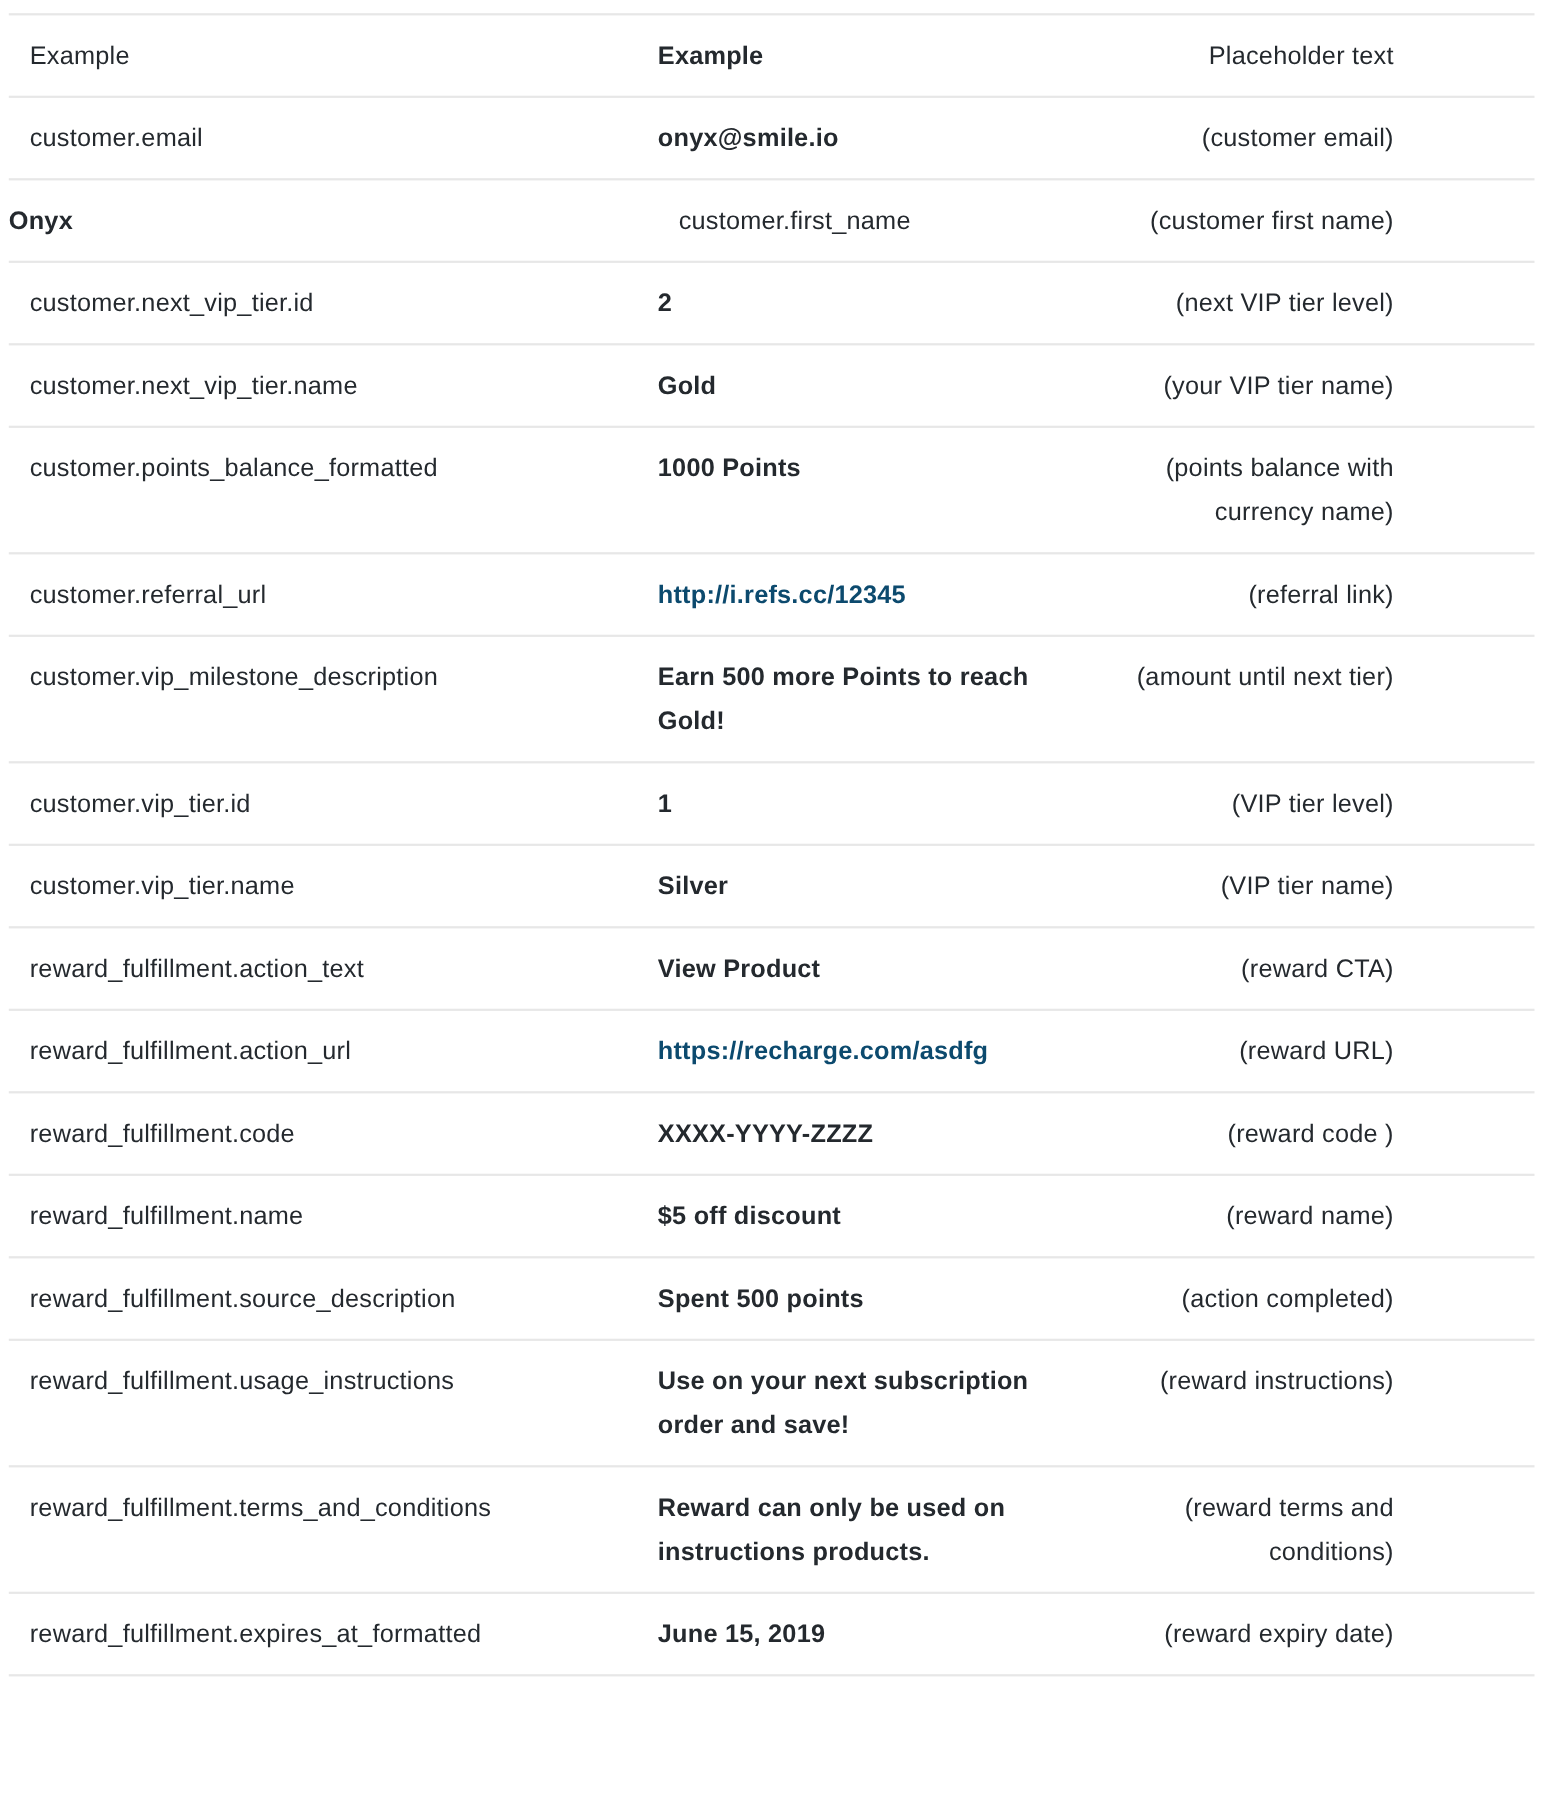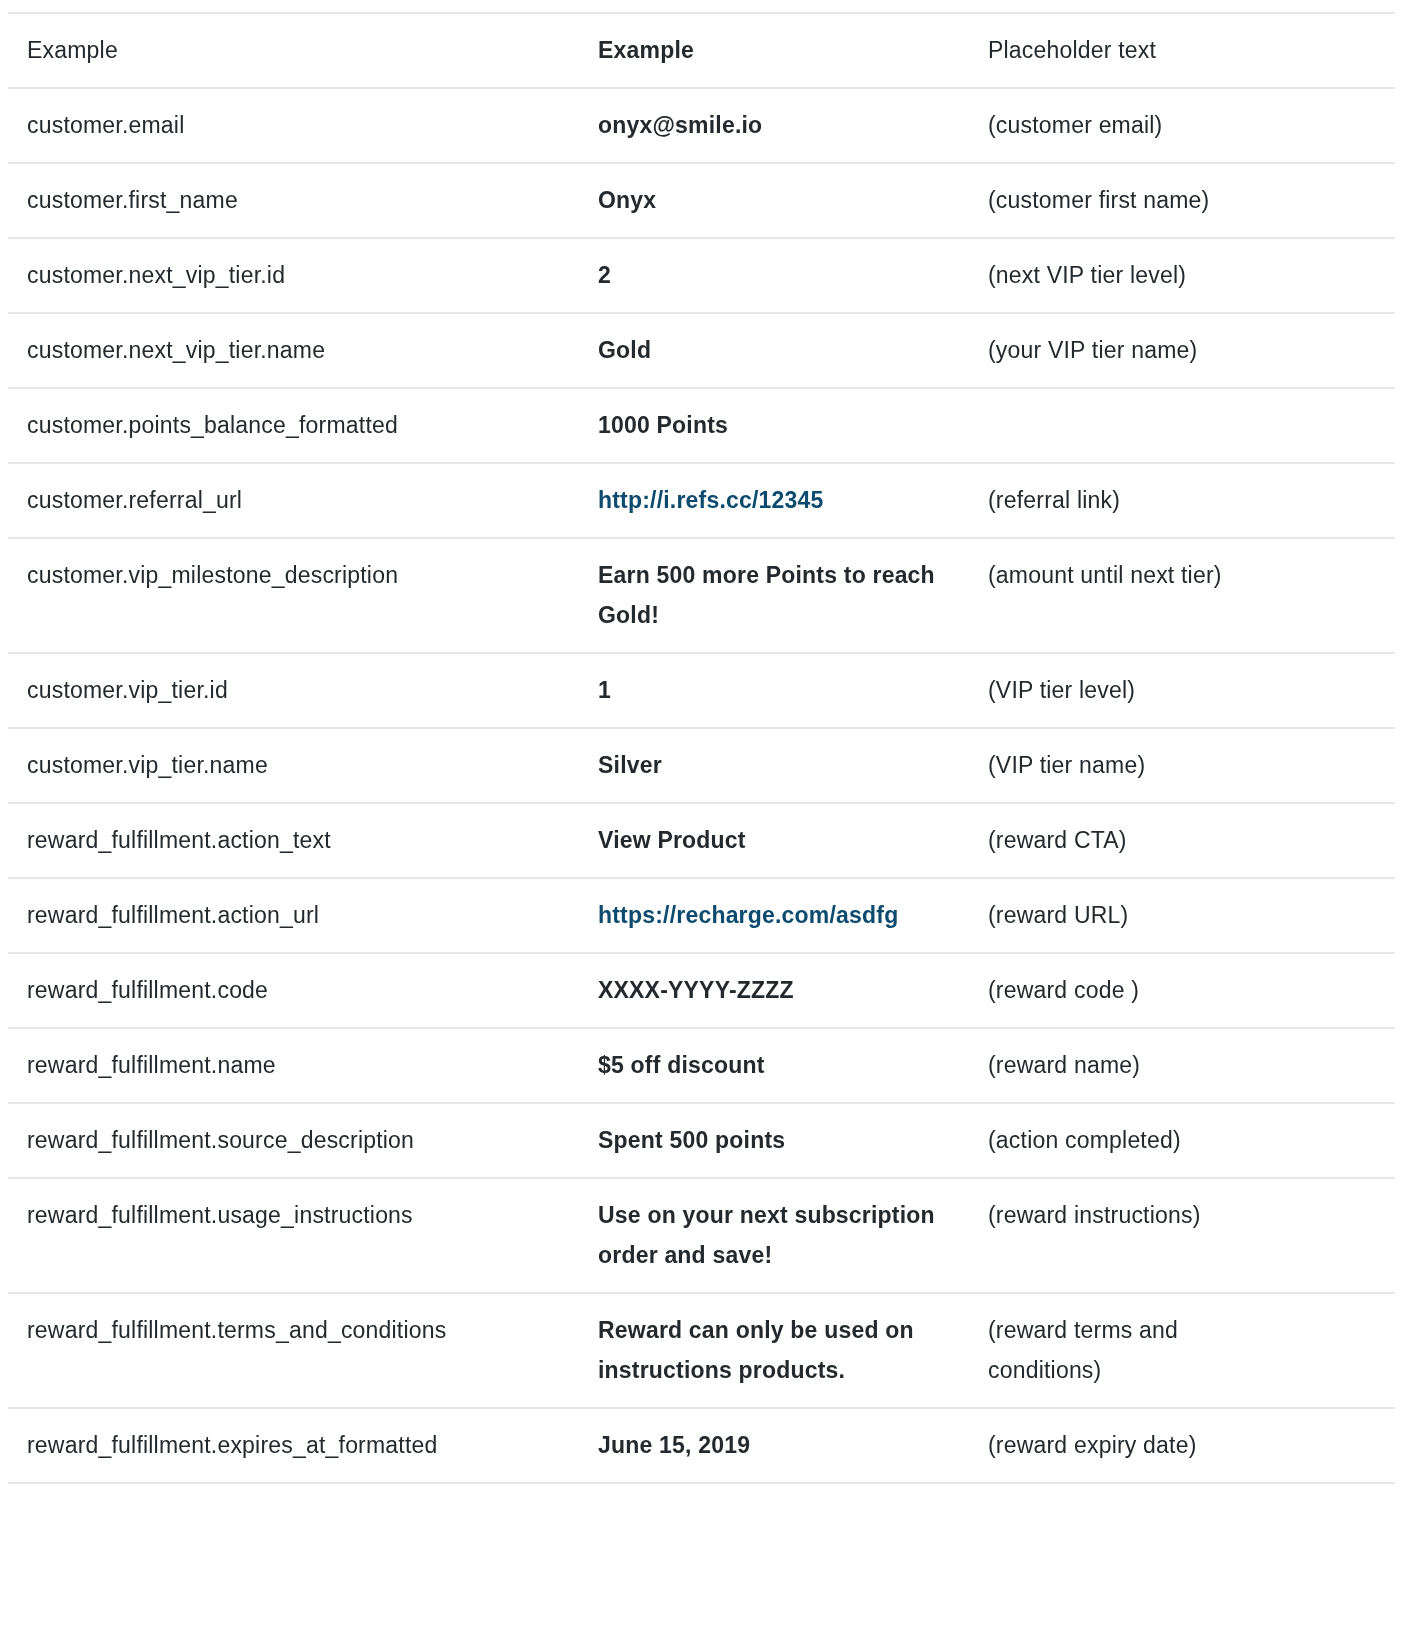--- a/index.html
+++ b/index.html
@@ -26,21 +26,21 @@
     align-items: start;
   }
   .cell {
     font-size: 23px;
     line-height: 40px;
     letter-spacing: 0.2px;
     word-wrap: break-word;
   }
   .c1 { padding-left: 19px; padding-right: 40px; }
   .c2 { padding-right: 30px; font-weight: bold; }
-  .c3 { padding-right: 128px; }
+  .c3 { padding-right: 128px; text-align: right; }
   .header-row .cell { color: #24292e; }
   a.link {
     color: #0c4a6e;
     text-decoration: none;
     cursor: pointer;
   }
 </style>
 </head>
 <body>
 
@@ -50,37 +50,38 @@
     <div class="cell c2">Example</div>
     <div class="cell c3">Placeholder text</div>
   </div>
   <div id="rows">
       <div class="row">
         <div class="cell c1">customer.email</div>
         <div class="cell c2"><span>onyx@smile.io</span></div>
         <div class="cell c3">(customer email)</div>
       </div>
       <div class="row">
+        <div class="cell c2"><span>Onyx</span></div>
         <div class="cell c1">customer.first_name</div>
-        <div class="cell c2"><span>Onyx</span></div>
         <div class="cell c3">(customer first name)</div>
       </div>
       <div class="row">
         <div class="cell c1">customer.next_vip_tier.id</div>
         <div class="cell c2"><span>2</span></div>
         <div class="cell c3">(next VIP tier level)</div>
       </div>
       <div class="row">
         <div class="cell c1">customer.next_vip_tier.name</div>
         <div class="cell c2"><span>Gold</span></div>
         <div class="cell c3">(your VIP tier name)</div>
       </div>
       <div class="row">
         <div class="cell c1">customer.points_balance_formatted</div>
         <div class="cell c2"><span>1000 Points</span></div>
+        <div class="cell c3">(points balance with currency name)</div>
       </div>
       <div class="row">
         <div class="cell c1">customer.referral_url</div>
         <div class="cell c2"><a class="link">http://i.refs.cc/12345</a></div>
         <div class="cell c3">(referral link)</div>
       </div>
       <div class="row">
         <div class="cell c1">customer.vip_milestone_description</div>
         <div class="cell c2"><span>Earn 500 more Points to reach Gold!</span></div>
         <div class="cell c3">(amount until next tier)</div>

